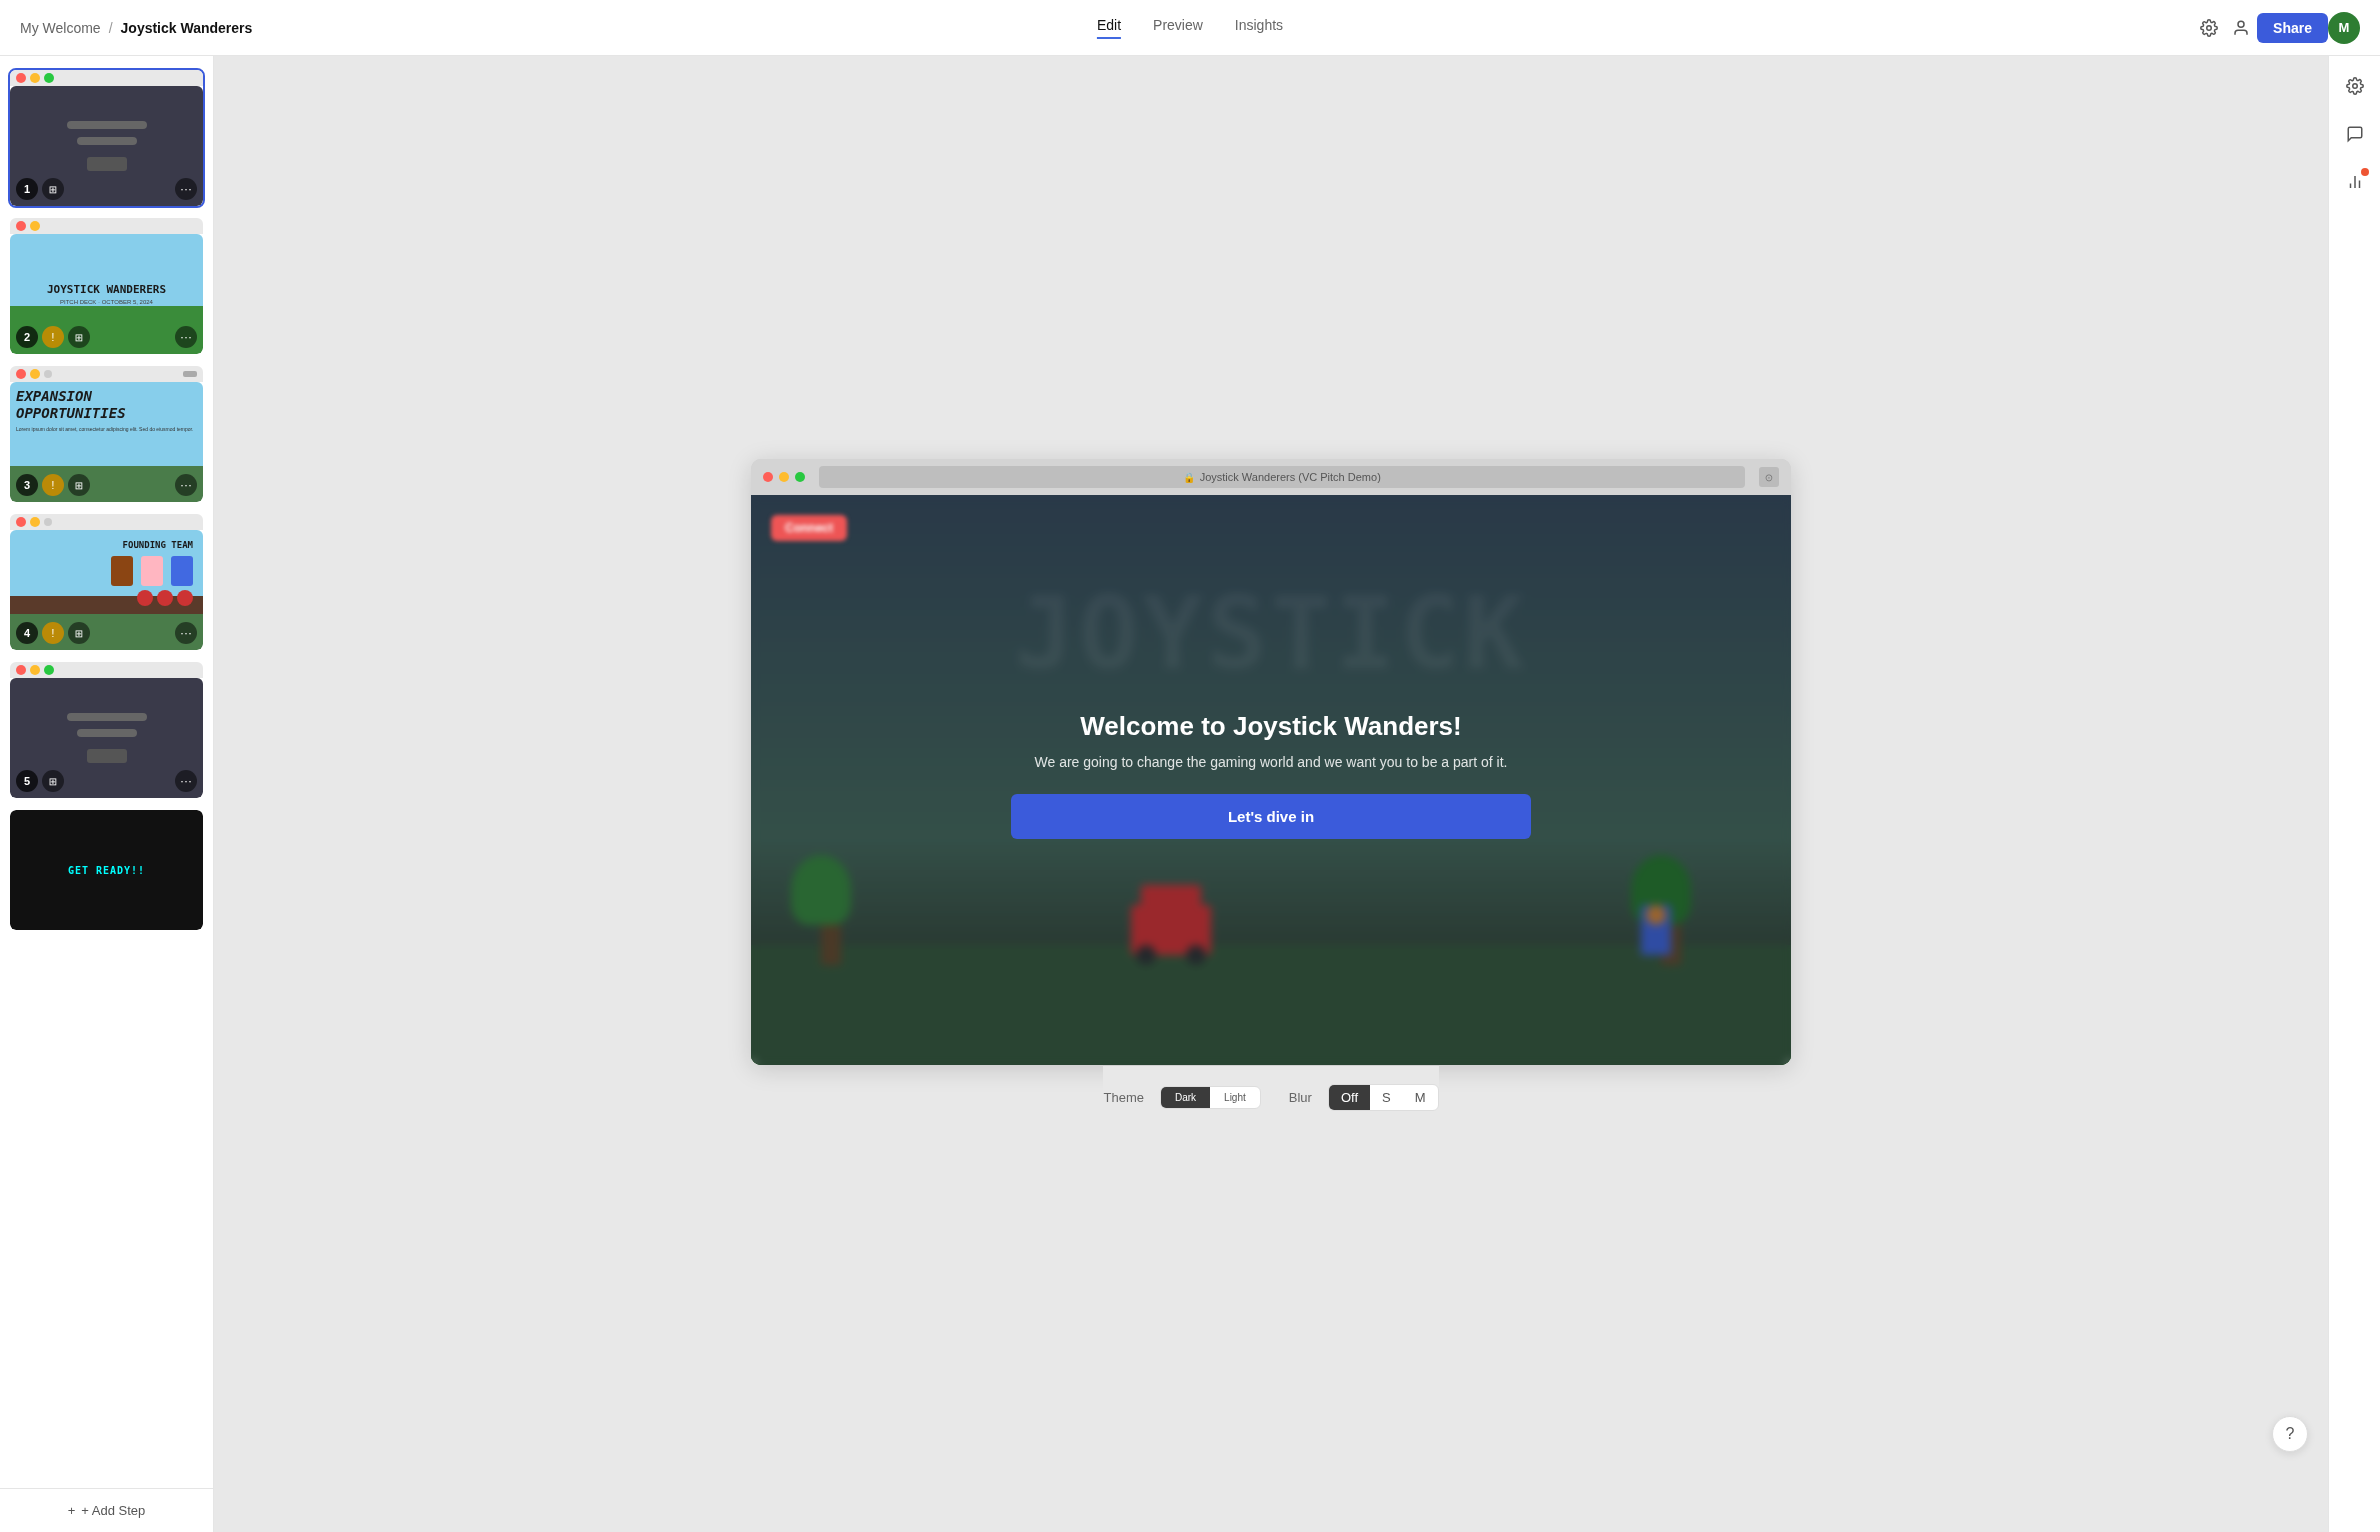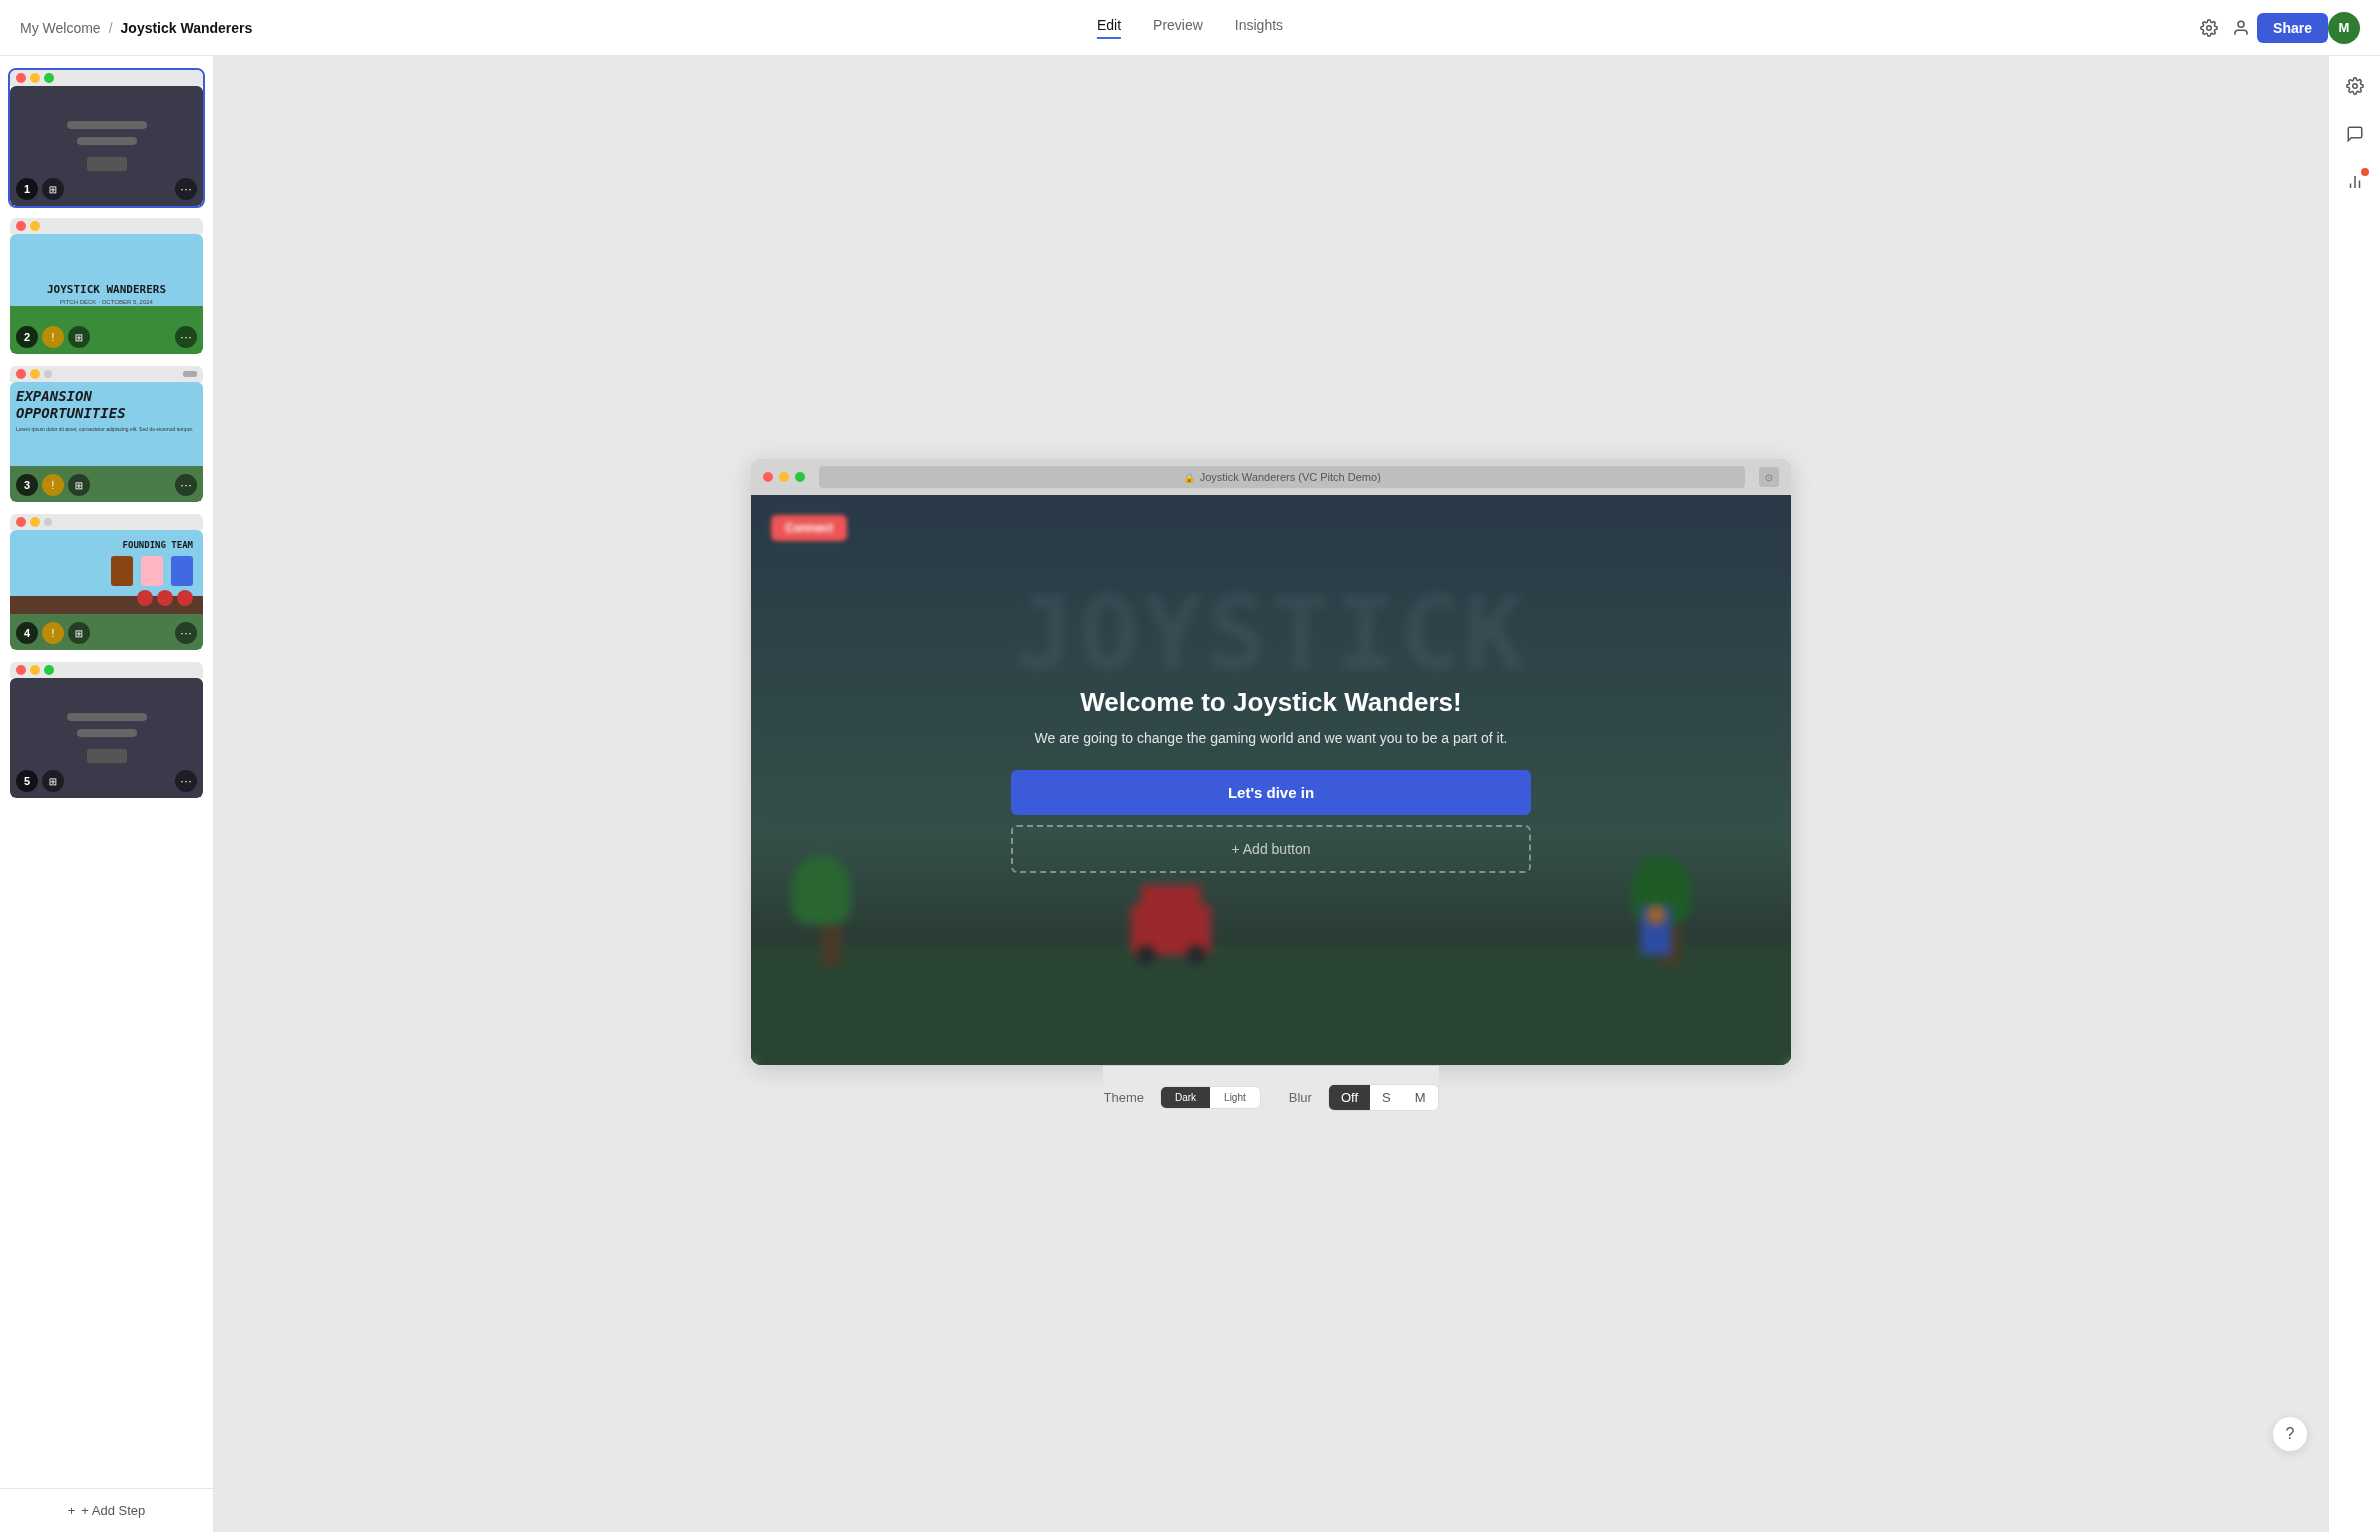--- a/index.html
+++ b/index.html
@@ -650,20 +650,27 @@
             <div class="slide-1-btn"></div>
           </div>
         </div>
         <div class="slide-controls">
           <div class="slide-num">5</div>
           <div class="slide-icon-btn">⊞</div>
           <div class="slide-more">···</div>
         </div>
       </div>
 
+      <div class="slide-item">
+        <div class="slide-thumbnail">
+          <div class="slide-6-bg">
+            <div class="slide-6-text">GET READY!!</div>
+          </div>
+        </div>
+      </div>
 
     </div>
     <div class="add-step-btn">
       <span>+</span>
       <span>+ Add Step</span>
     </div>
   </div>
 
   <div class="canvas-area">
 
@@ -709,21 +716,20 @@
         <div class="blur-overlay"></div>
 
         <div class="start-btn-overlay">
           <button class="start-btn">Connect</button>
         </div>
 
         <div class="slide-center-content">
           <div class="slide-welcome-title">Welcome to Joystick Wanders!</div>
           <div class="slide-welcome-sub">We are going to change the gaming world and we want you to be a part of it.</div>
           <button class="lets-dive-btn">Let's dive in</button>
-          <button class="add-button-btn">+ Add button</button>
         </div>
       </div>
     </div>
 
     <div class="bottom-toolbar">
       <span class="toolbar-label">Theme</span>
       <div class="theme-toggle">
         <button class="theme-btn active">Dark</button>
         <button class="theme-btn">Light</button>
       </div>

